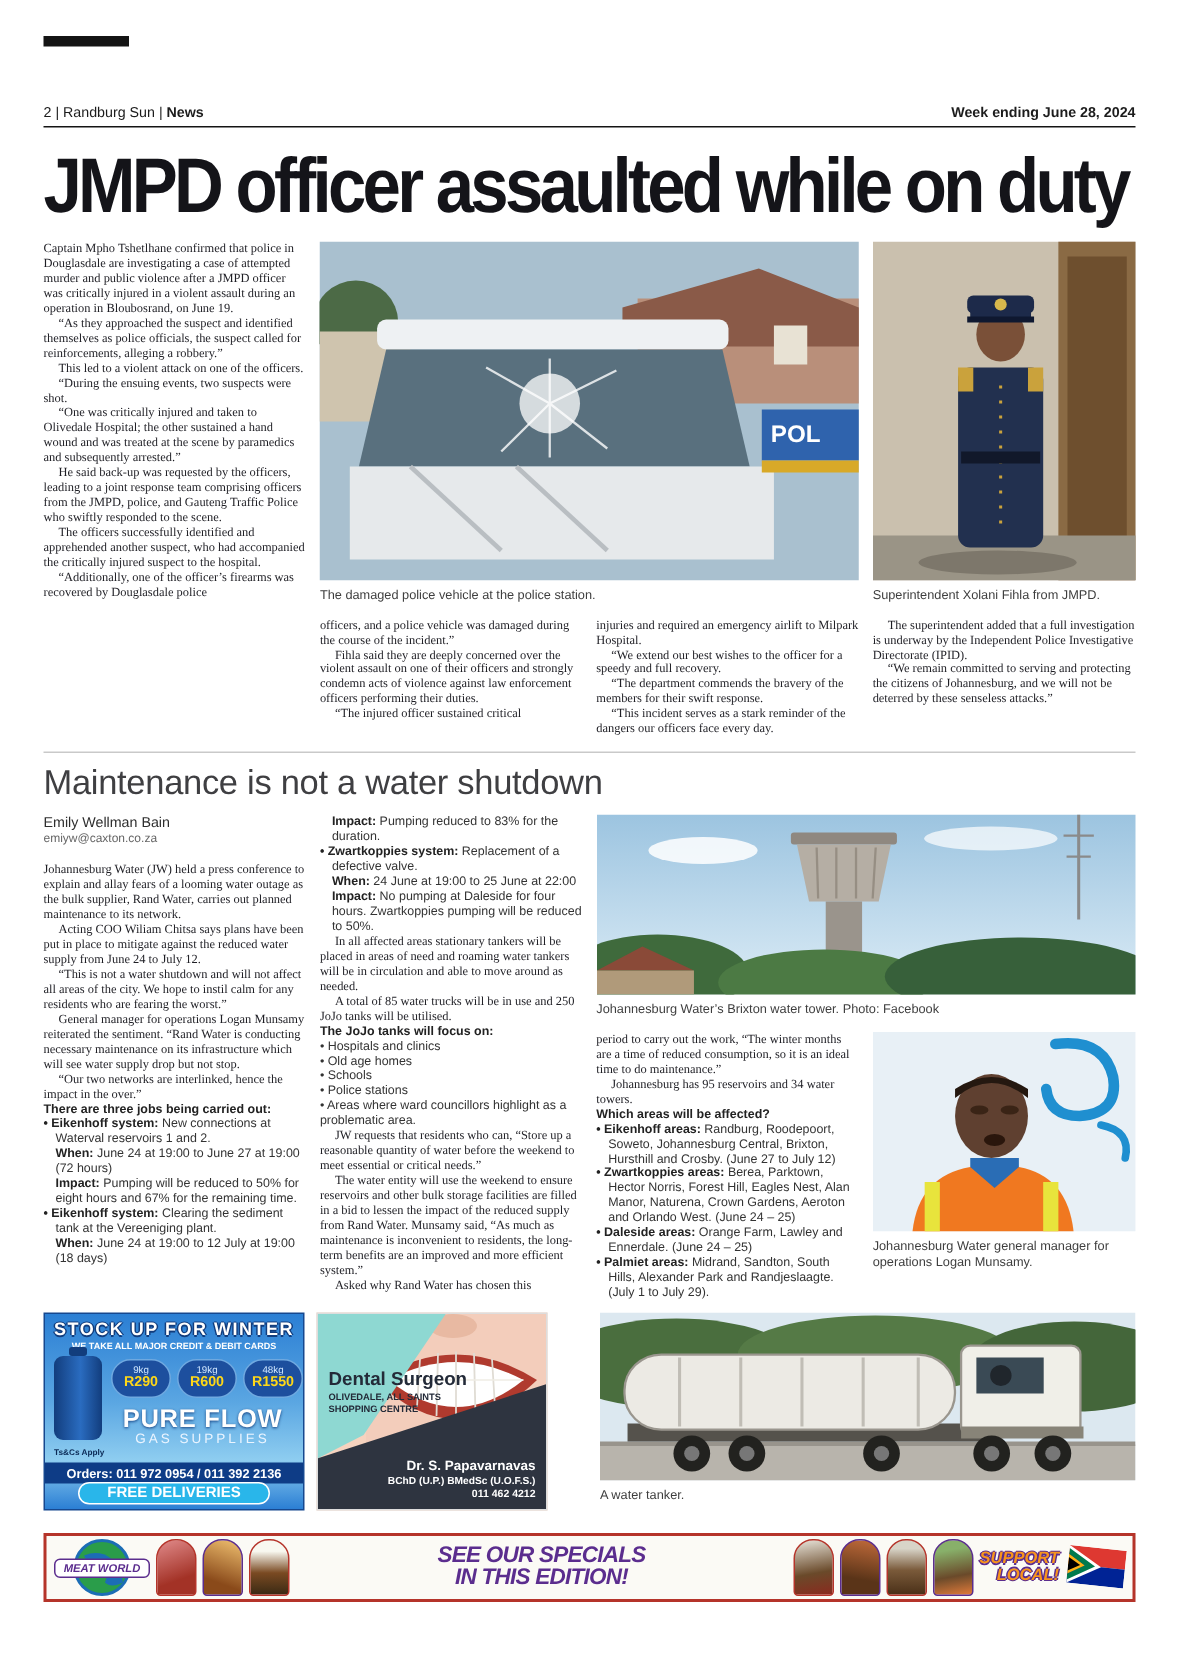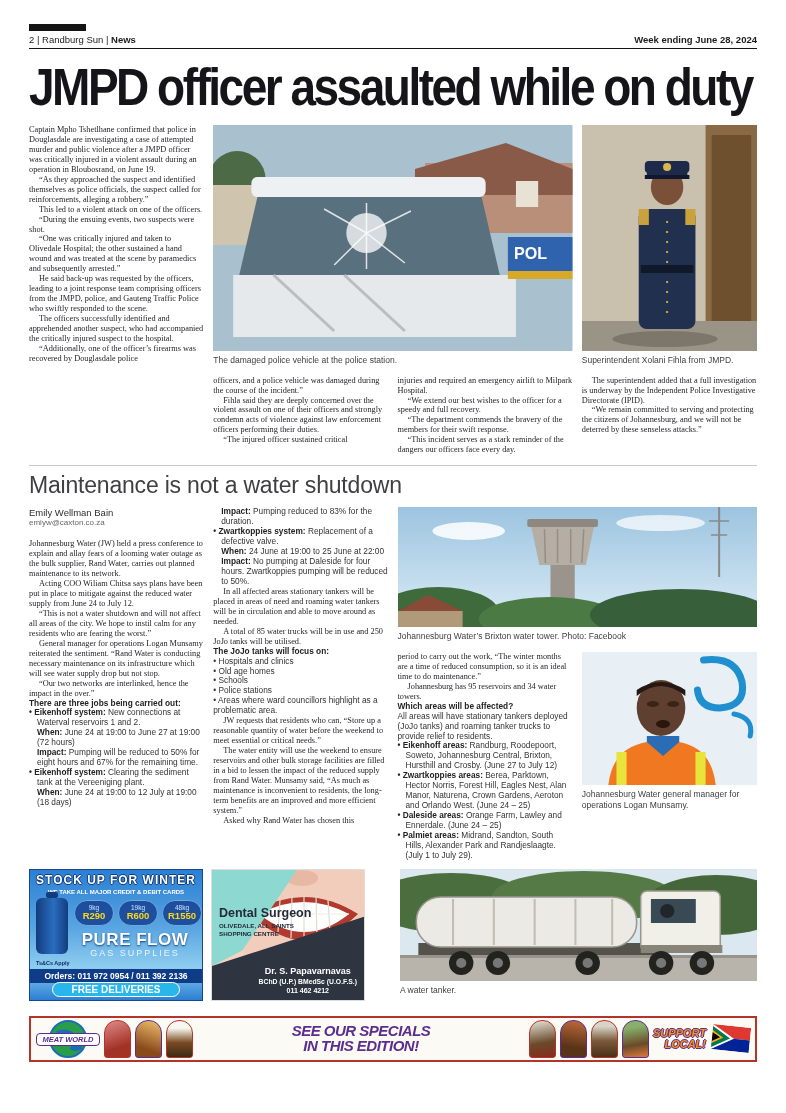--- a/index.html
+++ b/index.html
@@ -10,21 +10,21 @@
   }
   .page { padding:24px 29px 0 29px; }
 
   
   .mast-bar { width:57px; height:7px; background:#141414; margin-bottom:3px; }
   .mast-row { display:flex; justify-content:space-between; align-items:flex-end;
     font-family:"Liberation Sans", sans-serif; font-size:9.5px; color:#1c1c1c;
     padding-bottom:3px; border-bottom:1.6px solid #141414; }
   .mast-left { font-weight:normal; }
   .mast-left .sec { font-weight:bold; }
-  .mast-right { font-weight:bold; }
+  .mast-right { font-weight:bold;margin-top:36px; }
 
   
   h1.headline {
     font-family:"Liberation Sans", sans-serif; font-weight:bold; color:#141419;
     font-size:46px; letter-spacing:-2.5px; margin:8px 0 14px 0; white-space:nowrap;
     transform:scaleY(1.12); transform-origin:left top;
   }
 
   
   .grid4 { display:grid; grid-template-columns:repeat(4,1fr); column-gap:9px; }
@@ -92,21 +92,21 @@
     border-radius:9px; text-align:center; font-weight:bold; font-size:10px; padding:1px 0; }
 
   
   .dental-ad { width:154px; height:132px; position:relative; overflow:hidden; background:#f6d3bf;
     font-family:"Liberation Sans", sans-serif; border:1px solid #ddd;padding-left:16px; }
   .dent-smile { position:absolute; right:0; top:0; width:120px; height:96px; }
   .dent-teal { position:absolute; inset:0; background:#8ed8d2; clip-path:polygon(0 0, 56% 0, 20% 62%, 0 74%); }
   .dent-navy { position:absolute; inset:0; background:#2e3440; clip-path:polygon(0 74%, 100% 36%, 100% 100%, 0 100%); }
   .dent-title { position:absolute; left:7px; top:36px; font-size:12.5px; font-weight:bold; color:#232a38; }
   .dent-loc { position:absolute; left:7px; top:52px; font-size:6.2px; font-weight:bold; color:#232a38; width:80px; line-height:1.25; }
-  .dent-contact { position:absolute; right:7px; bottom:6px; text-align:center; color:#fff; }
+  .dent-contact { position:absolute; right:7px; bottom:6px; text-align:right; color:#fff; }
   .dent-doc { font-size:9px; font-weight:bold; }
   .dent-qual { font-size:6.8px; font-weight:bold; margin-top:2px; }
   .dent-phone { font-size:7px; font-weight:bold; margin-top:2px; }
 
   
   .banner { margin:10px 29px 0 29px; height:46px; border:2px solid #b5342a; background:#fbfaf5;
     display:flex; align-items:center; gap:4px; padding:2px 5px; font-family:"Liberation Sans", sans-serif; }
   .mw-logo { position:relative; width:64px; height:40px; flex:none; }
   .mw-banner-label { position:absolute; left:0; top:14px; width:64px; background:#fff; border:1.5px solid #5b2d8e;
     border-radius:4px; font-size:7.5px; font-weight:bold; font-style:italic; color:#5b2d8e; text-align:center; padding:1px 0; }
@@ -292,21 +292,20 @@
         <polygon points="0,104 30,88 64,104" fill="#8a4a38"></polygon>
         <rect x="0" y="104" width="64" height="16" fill="#b09a7a"></rect>
       </svg>
       <div class="cap">Johannesburg Water’s Brixton water tower. Photo: Facebook</div>
 
       <div class="a2-inner">
         <div>
           <p class="p0">period to carry out the work, “The winter months are a time of reduced consumption, so it is an ideal time to do maintenance.”</p>
           <p class="ind">Johannesburg has 95 reservoirs and 34 water towers.</p>
           <p class="sans-head">Which areas will be affected?</p>
-          <p class="sans">All areas will have stationary tankers deployed (JoJo tanks) and roaming tanker trucks to provide relief to residents.</p>
           <p class="sans hang"><span class="lead">• Eikenhoff areas:</span><span> Randburg, Roodepoort, Soweto, Johannesburg Central, Brixton, Hursthill and Crosby. (June 27 to July 12)</span></p>
           <p class="sans hang"><span class="lead">• Zwartkoppies areas:</span><span> Berea, Parktown, Hector Norris, Forest Hill, Eagles Nest, Alan Manor, Naturena, Crown Gardens, Aeroton and Orlando West. (June 24 – 25)</span></p>
           <p class="sans hang"><span class="lead">• Daleside areas:</span><span> Orange Farm, Lawley and Ennerdale. (June 24 – 25)</span></p>
           <p class="sans hang"><span class="lead">• Palmiet areas:</span><span> Midrand, Sandton, South Hills, Alexander Park and Randjeslaagte. (July 1 to July 29).</span></p>
         </div>
         <div>
           <svg class="photo" width="100%" height="133" viewBox="0 0 173 133" preserveAspectRatio="none">
             <rect width="173" height="133" fill="#e8f0f6"></rect>
             <path d="M120,8 Q152,4 158,30 Q162,54 136,56 Q116,56 114,38" fill="none" stroke="#1f8fd0" stroke-width="7" stroke-linecap="round"></path>
             <path d="M150,62 Q170,66 166,84" fill="none" stroke="#1f8fd0" stroke-width="5" stroke-linecap="round"></path>

